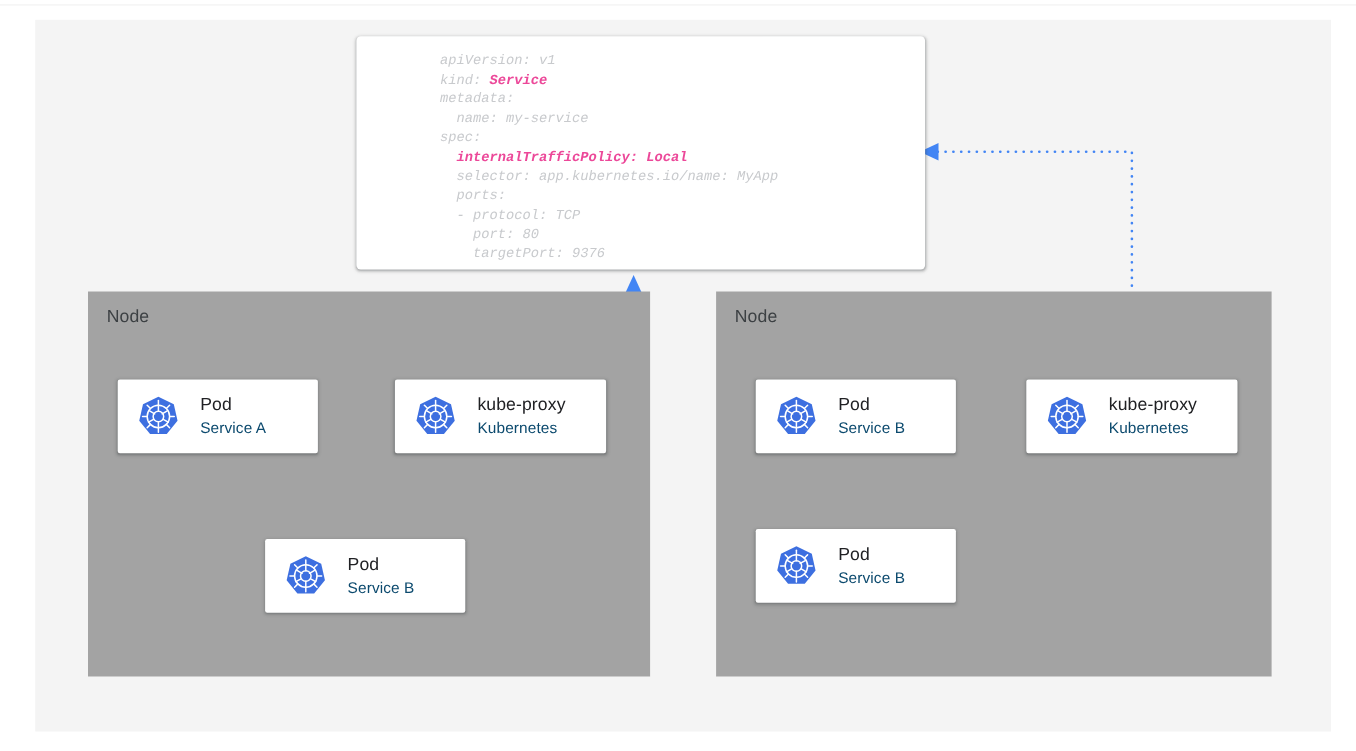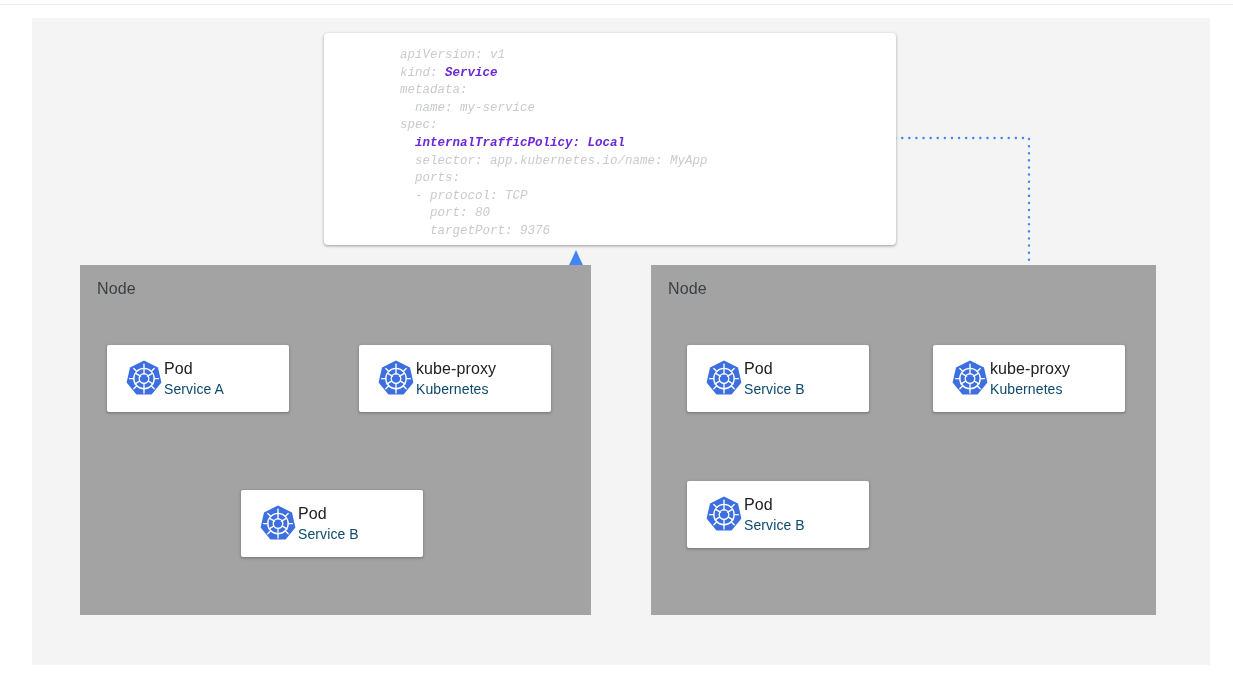--- a/index.html
+++ b/index.html
@@ -66,20 +66,21 @@
 
   .k8s-logo {
     width: 40px;
     height: 40px;
     flex: 0 0 40px;
     margin-left: 17px;
     display: block;
   }
 
   .card-text {
+    margin-left: 18px;
     display: flex;
     flex-direction: column;
     justify-content: center;
   }
   .card-title {
     font-size: 16px;
     color: #202124;
     line-height: 20px;
     letter-spacing: 0.1px;
     white-space: nowrap;
@@ -99,41 +100,41 @@
   .card-pod-b-left  { left: 209px; top: 472px; width: 182px; height: 67px; }
   .card-pod-b-r1  { left: 655px; top: 327px; width: 182px; height: 67px; }
   .card-pod-b-r2  { left: 655px; top: 463px; width: 182px; height: 67px; }
   .card-kubeproxy-r { left: 901px; top: 327px; width: 192px; height: 67px; }
 
   
   .yaml-card {
     position: absolute;
     left: 292px;
     top: 15px;
-    width: 572px;
+    width: 517px;
     height: 212px;
     background: #ffffff;
     border-radius: 4px;
     box-shadow: 0 1px 2px rgba(60,64,67,0.30), 0 1px 3px 1px rgba(60,64,67,0.15);
     box-sizing: border-box;
     overflow: hidden;
   }
   .yaml-body {
     position: absolute;
     left: 76px;
     top: 14px;
     font-family: "Liberation Mono", "DejaVu Sans Mono", monospace;
     font-size: 12.5px;
     line-height: 17.6px;
     color: #c8cacd;
     font-style: italic;
     white-space: pre;
   }
   .yaml-line { display: block; height: 17.6px; }
-  .yaml-line b { font-weight: bold; color: #6d28d9; font-style: italic; }
+  .yaml-line b { font-weight: bold; color: #ec4899; font-style: italic; }
 
   
   .connectors {
     position: absolute;
     left: 0; top: 0;
     width: 1178px;
     height: 647px;
     pointer-events: none;
     overflow: visible;
   }

